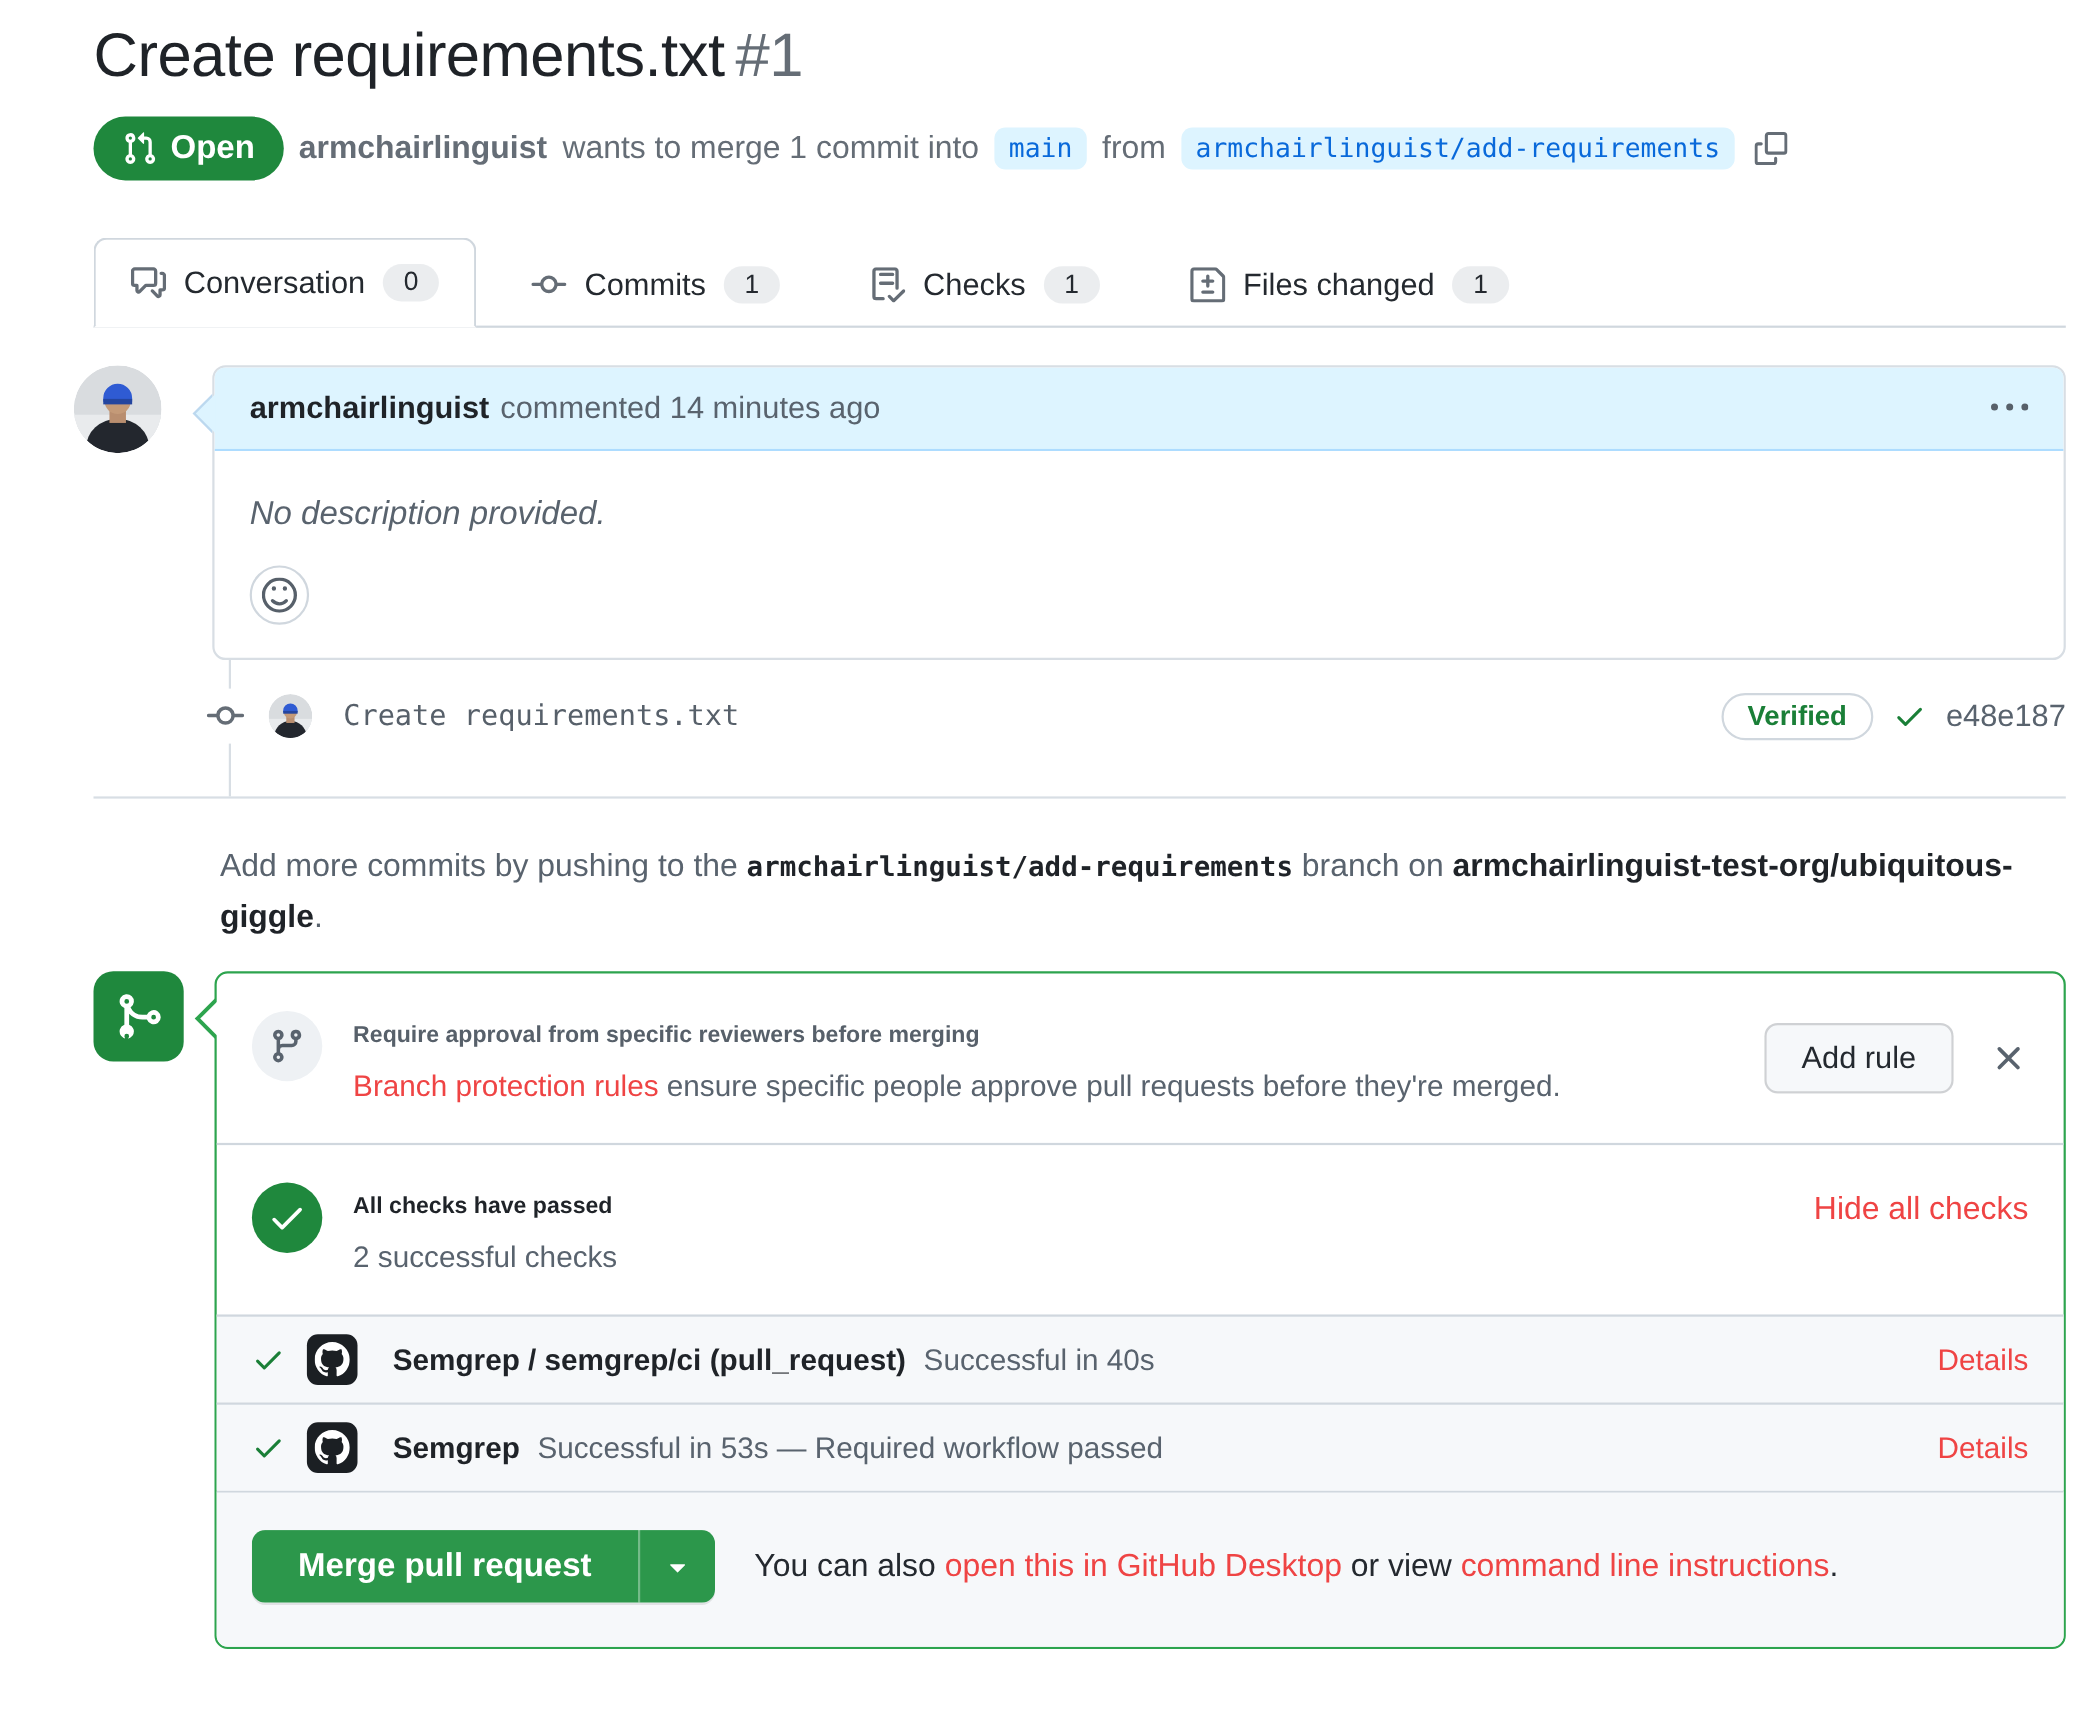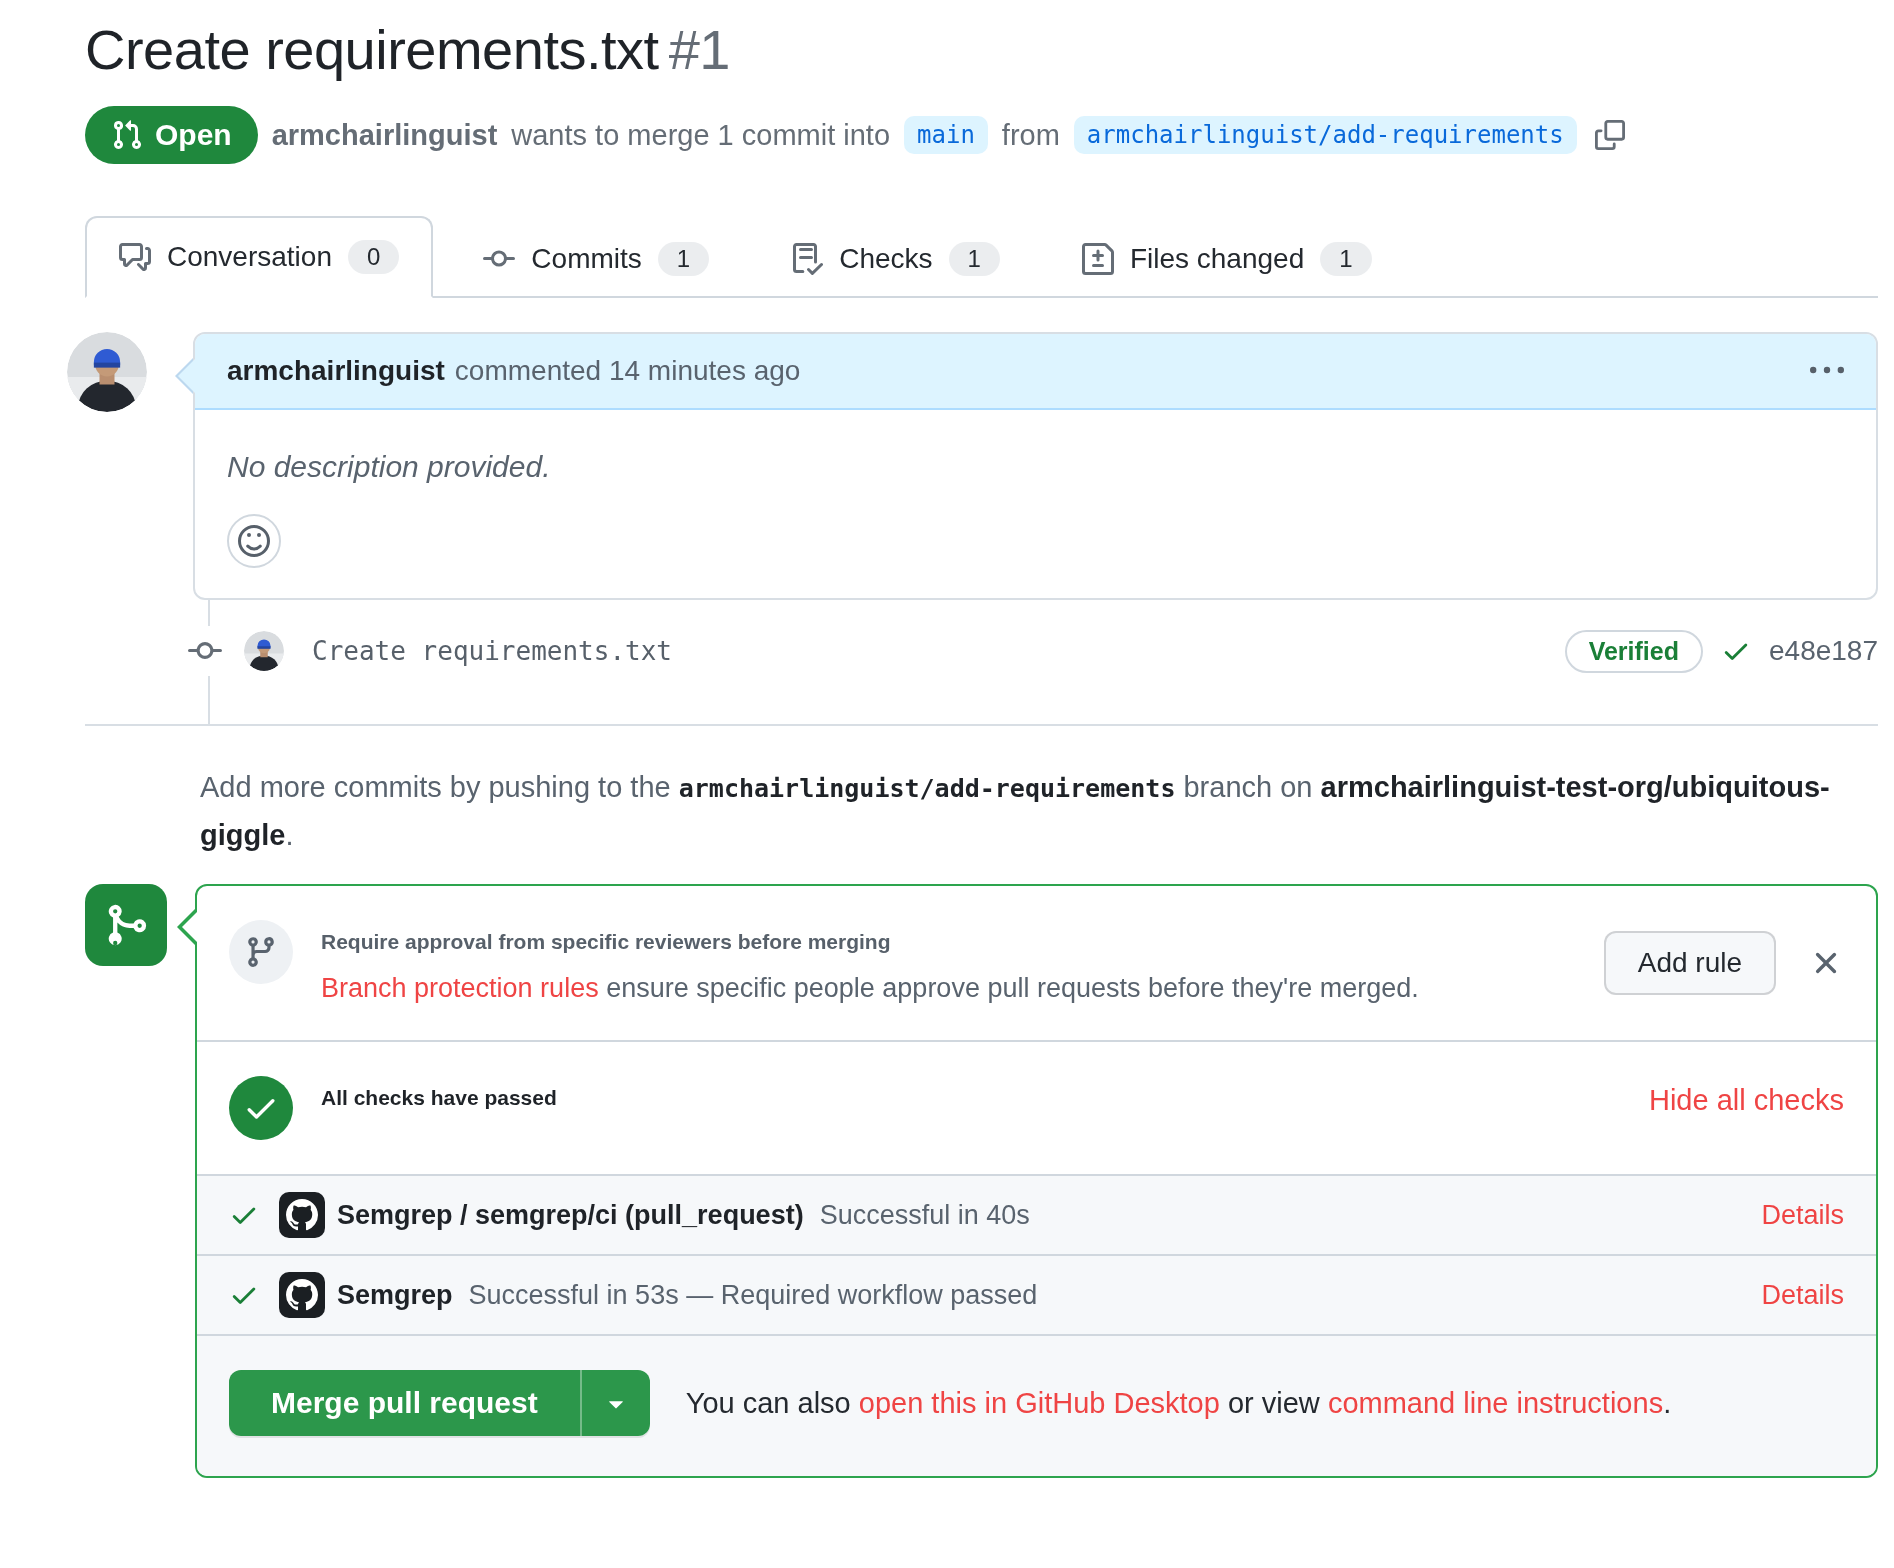--- a/index.html
+++ b/index.html
@@ -160,21 +160,21 @@
   .check-row {
     display:flex; align-items:center; background:#f6f8fa;
     border-top:2px solid #d0d7de; padding:16px 32px;
   }
   .row-check svg { fill:#1a7f37; display:block; }
   .octo-badge {
     width:46px; height:46px; border-radius:10px; background:#1b1f23;
     display:flex; align-items:center; justify-content:center; margin-left:20px; flex:none;
   }
   .octo-badge svg { fill:#fff; }
-  .check-name { margin-left:12px; font-weight:700; font-size:27px; color:#1f2328; white-space:nowrap; }
+  .check-name { margin-left:32px; font-weight:700; font-size:27px; color:#1f2328; white-space:nowrap; }
   .check-status { margin-left:16px; font-size:27px; color:#59636e; white-space:nowrap; }
   .check-details { margin-left:auto; font-size:27px; }
 
   .merge-bar {
     display:flex; align-items:center; gap:36px;
     background:#f6f8fa; border-top:2px solid #d0d7de;
     border-radius:0 0 10px 10px; padding:34px 32px 40px 32px;
   }
   .merge-btn-group { display:inline-flex; border-radius:12px; overflow:hidden; box-shadow:0 2px 0 rgba(31,35,40,0.1); }
   .merge-btn {
@@ -358,20 +358,21 @@
       </div>
 
       <div class="box-section">
         <span class="icon-circle green">
           <svg width="36" height="36" viewBox="0 0 16 16">
               <path d="M13.78 4.22a.75.75 0 0 1 0 1.06l-7.25 7.25a.75.75 0 0 1-1.06 0L2.22 9.28a.751.751 0 0 1 .018-1.042.751.751 0 0 1 1.042-.018L6 10.94l6.72-6.72a.75.75 0 0 1 1.06 0Z"></path>
             </svg>
         </span>
         <div class="section-text">
           <div class="section-title">All checks have passed</div>
+          <div class="section-sub">2 successful checks</div>
         </div>
         <span class="link side-action">Hide all checks</span>
       </div>
 
       <div class="check-row">
         <span class="row-check">
           <svg width="30" height="30" viewBox="0 0 16 16">
               <path d="M13.78 4.22a.75.75 0 0 1 0 1.06l-7.25 7.25a.75.75 0 0 1-1.06 0L2.22 9.28a.751.751 0 0 1 .018-1.042.751.751 0 0 1 1.042-.018L6 10.94l6.72-6.72a.75.75 0 0 1 1.06 0Z"></path>
             </svg>
         </span>

